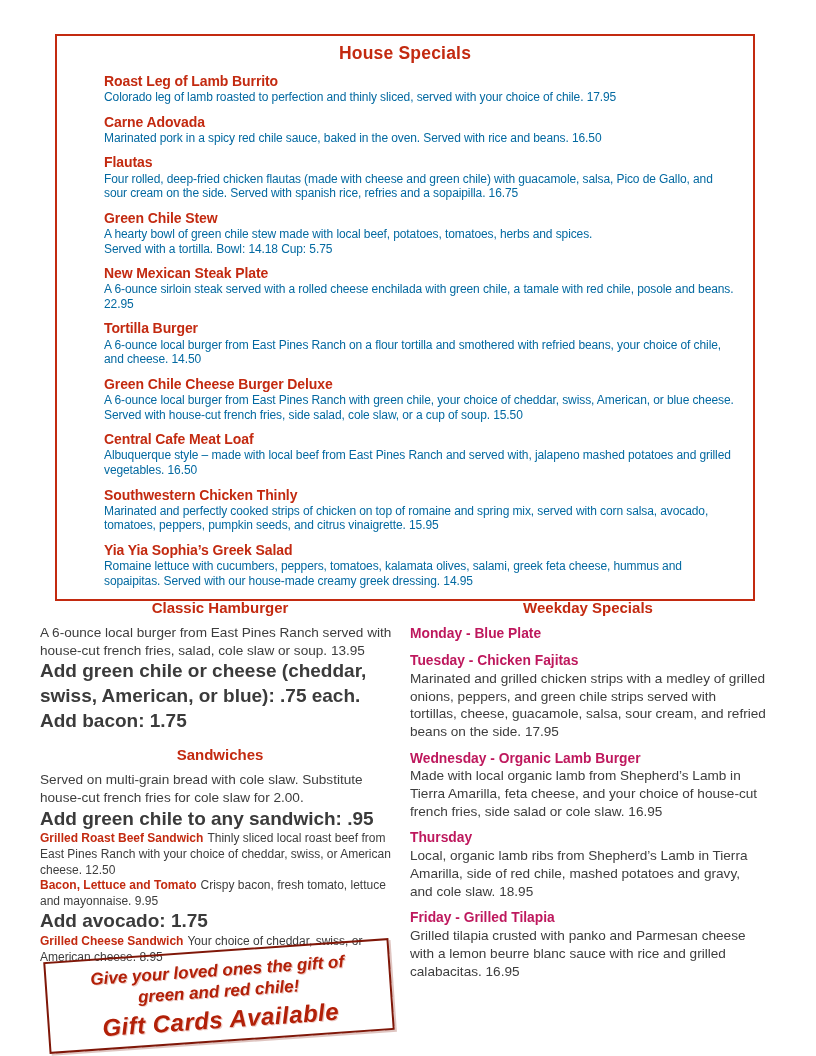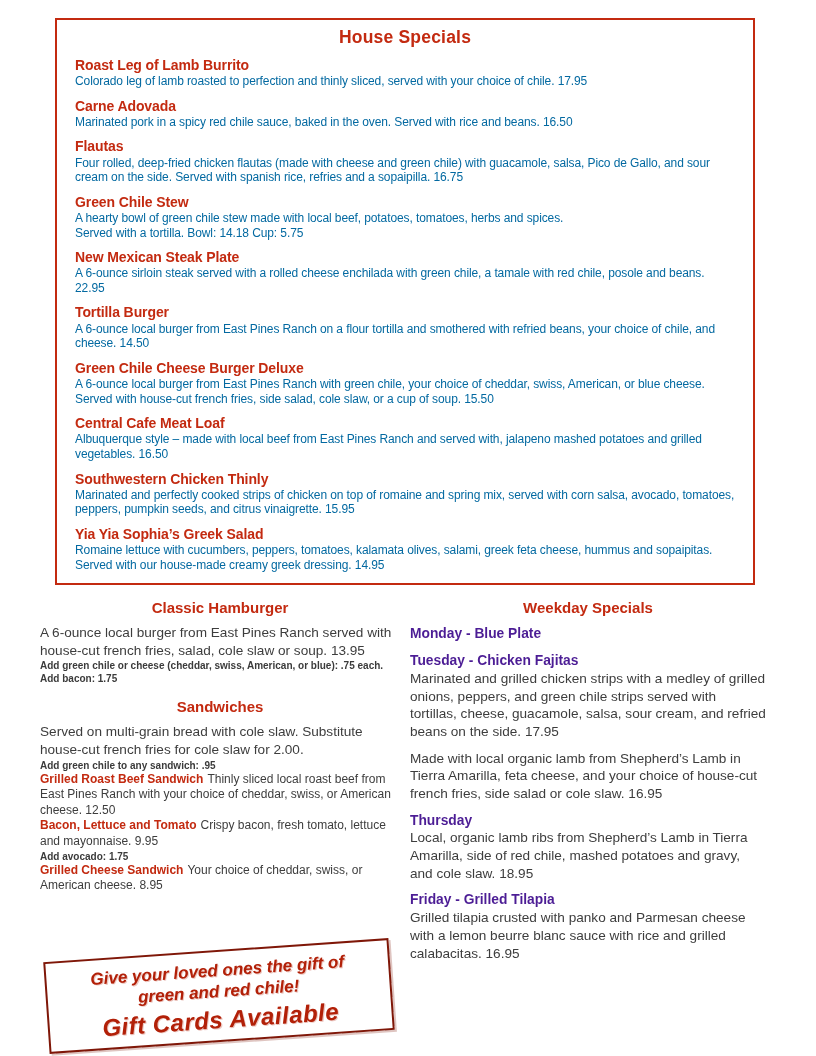--- a/index.html
+++ b/index.html
@@ -5,52 +5,52 @@
   * { margin:0; padding:0; box-sizing:border-box; }
   html,body { width:816px; height:1056px; background:#ffffff; }
   body {
     font-family:"Liberation Sans","DejaVu Sans",sans-serif;
     color:#3d3d3d;
     position:relative;
     overflow:hidden;
   }
   
   .specials-box {
-    position:absolute; left:55px; top:18px; width:700px; height:567px;
+    position:absolute; left:55px; top:34px; width:700px; height:567px;
     border:2px solid #c32a10;
     padding:7px 18px 10px 18px;
   }
   .specials-title {
     text-align:center; color:#c32a10; font-size:17.5px; font-weight:bold;
     letter-spacing:.2px; margin-bottom:2px;
   }
-  .mi { margin-top:9px; }
+  .mi { margin-top:9px;margin-left:29px; }
   .mi-name {
     color:#c32a10; font-size:14px; font-weight:bold; line-height:1.15;
     letter-spacing:-0.1px;
   }
   .mi-desc {
     font-size:12px; line-height:1.22; color:#0369a1;
     white-space:pre-line; letter-spacing:-0.1px; margin-top:1px;
   }
   
   .col { position:absolute; top:599px; }
   .col-left  { left:40px;  width:360px; }
   .col-right { left:410px; width:356px; }
   .col-heading {
     text-align:center; color:#c32a10; font-size:15px; font-weight:bold;
     margin-bottom:8px;
   }
   .para { font-size:13.6px; line-height:1.3; color:#3d3d3d; }
-  .bold-note { font-size:10px; line-height:1.3; font-weight:bold; color:#3b3b3b; }
+  .bold-note { font-size:19px; line-height:1.3; font-weight:bold; color:#3b3b3b; }
   .sub-item { margin-top:0; font-size:12px; line-height:1.3; }
   .inline-name { color:#c32a10; font-weight:bold; margin-right:4px; }
   .section-gap { margin-top:13px; }
   .wd-item { margin-top:9px; }
-  .wd-name { color:#4c1d95; font-weight:bold; font-size:13.8px; line-height:1.3; }
+  .wd-name { color:#be185d; font-weight:bold; font-size:13.8px; line-height:1.3; }
   .wd-desc { font-size:13.6px; line-height:1.3; }
   
   .gift-banner {
     position:absolute; left:46px; top:950px; width:346px; height:92px;
     border:2px solid #7f1708;
     box-shadow:2px 2px 0 rgba(127,23,8,.25);
     transform:rotate(-4deg);
     text-align:center;
     padding-top:8px;
     color:#b22008;
@@ -135,20 +135,21 @@
   <div class="col-heading">Weekday Specials</div>
 
   <div class="wd-item">
     <div class="wd-name">Monday - Blue Plate</div>
   </div>
   <div class="wd-item">
     <div class="wd-name">Tuesday - Chicken Fajitas</div>
     <div class="wd-desc">Marinated and grilled chicken strips with a medley of grilled onions, peppers, and green chile strips served with tortillas, cheese, guacamole, salsa, sour cream, and refried beans on the side. 17.95</div>
   </div>
   <div class="wd-item">
+    <div class="wd-name">Wednesday - Organic Lamb Burger</div>
     <div class="wd-desc">Made with local organic lamb from Shepherd’s Lamb in Tierra Amarilla, feta cheese, and your choice of house-cut french fries, side salad or cole slaw. 16.95</div>
   </div>
   <div class="wd-item">
     <div class="wd-name">Thursday</div>
     <div class="wd-desc">Local, organic lamb ribs from Shepherd’s Lamb in Tierra Amarilla, side of red chile, mashed potatoes and gravy, and cole slaw. 18.95</div>
   </div>
   <div class="wd-item">
     <div class="wd-name">Friday - Grilled Tilapia</div>
     <div class="wd-desc">Grilled tilapia crusted with panko and Parmesan cheese with a lemon beurre blanc sauce with rice and grilled calabacitas. 16.95</div>
   </div>

